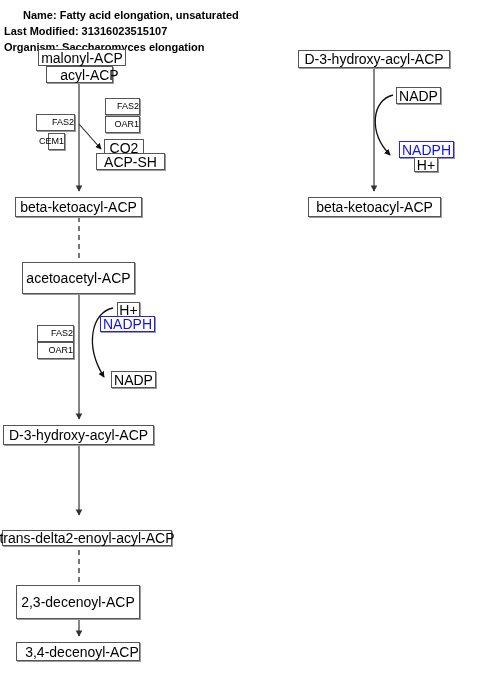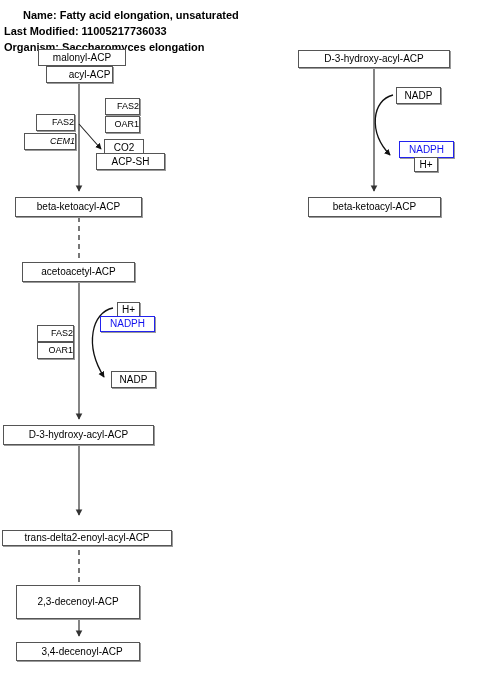--- a/index.html
+++ b/index.html
@@ -27,21 +27,21 @@
   #hdr-mod{left:4px;top:25px;}
   #hdr-org{left:4px;top:41px;}
 
   
   .node{
     position:absolute;
     box-sizing:border-box;
     background:#ffffff;
     border:1px solid #555555;
     color:#000000;
-    font-size:10px;
+    font-size:14px;
     line-height:1;
     display:flex;
     align-items:center;
     justify-content:center;
     white-space:nowrap;
     z-index:5;
   }
   .node.shadow{
     box-shadow:1px 1px 0 0 #9a9a9a;
   }
@@ -66,21 +66,21 @@
     box-shadow:1px 1px 0 0 #9a9a9a;
     z-index:6;
   }
 </style>
 </head>
 <body>
 
 <div id="canvas">
 
   <div class="hdr" id="hdr-name">Name: Fatty acid elongation, unsaturated</div>
-  <div class="hdr" id="hdr-mod">Last Modified: 11005217736033</div>
+  <div class="hdr" id="hdr-mod">Last Modified: 31316023515107</div>
   <div class="hdr" id="hdr-org">Organism: Saccharomyces elongation</div>
 
   <svg id="svg-layer" viewBox="0 0 480 687" xmlns="http://www.w3.org/2000/svg">
     <defs>
       <marker id="ah" markerWidth="9" markerHeight="9" refX="5.6" refY="3.6" orient="auto" markerUnits="userSpaceOnUse">
         <path d="M0,0.3 L6.4,3.6 L0,6.9 z" fill="#333333"></path>
       </marker>
       <marker id="ah2" markerWidth="9" markerHeight="9" refX="5.4" refY="3.4" orient="auto" markerUnits="userSpaceOnUse">
         <path d="M0,0.3 L6.2,3.4 L0,6.5 z" fill="#111111"></path>
       </marker>
@@ -112,21 +112,21 @@
   </div>
 
   <div class="node shadow" id="n-acyl" style="left:46px;top:66px;width:67px;height:17px;padding-left:20px;">
     <span>acyl-ACP</span>
   </div>
 
   <div class="node shadow" id="n-bka" style="left:15px;top:197px;width:127px;height:20px;">
     <span>beta-ketoacyl-ACP</span>
   </div>
 
-  <div class="node shadow" id="n-aca" style="left:22px;top:262px;width:113px;height:20px;">
+  <div class="node shadow" id="n-aca" style="left:22px;top:262px;width:113px;height:32px;">
     <span>acetoacetyl-ACP</span>
   </div>
 
   <div class="node shadow" id="n-d3h" style="left:3px;top:425px;width:151px;height:20px;">
     <span>D-3-hydroxy-acyl-ACP</span>
   </div>
 
   <div class="node shadow" id="n-td2" style="left:2px;top:530px;width:170px;height:16px;">
     <span>trans-delta2-enoyl-acyl-ACP</span>
   </div>
@@ -155,21 +155,21 @@
     <span>NADPH</span>
   </div>
 
   <div class="node shadow" id="s-nadp-l" style="left:111px;top:371px;width:45px;height:17px;">
     <span>NADP</span>
   </div>
 
   <div class="enz" style="left:36px;top:114px;width:39px;height:17px;">
     <span>FAS2</span>
   </div>
-  <div class="enz" style="left:24px;top:133px;width:52px;height:17px;font-style:italic;">
+  <div class="enz" style="left:48px;top:133px;width:17px;height:17px;">
     <span>CEM1</span>
   </div>
 
   <div class="enz" style="left:105px;top:98px;width:35px;height:17px;">
     <span>FAS2</span>
   </div>
   <div class="enz" style="left:105px;top:116px;width:35px;height:17px;">
     <span>OAR1</span>
   </div>
 

